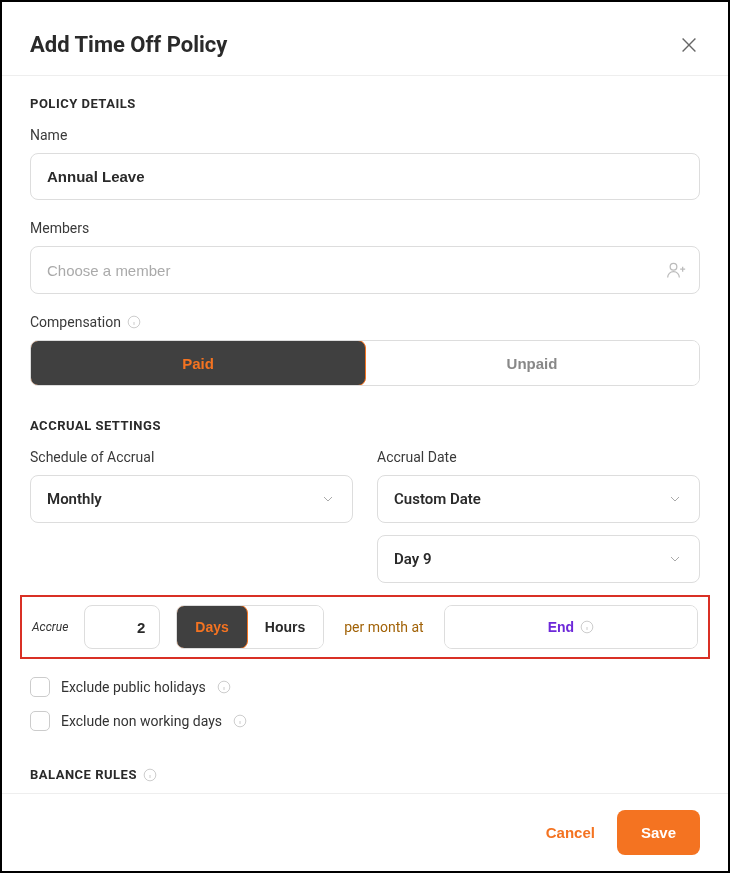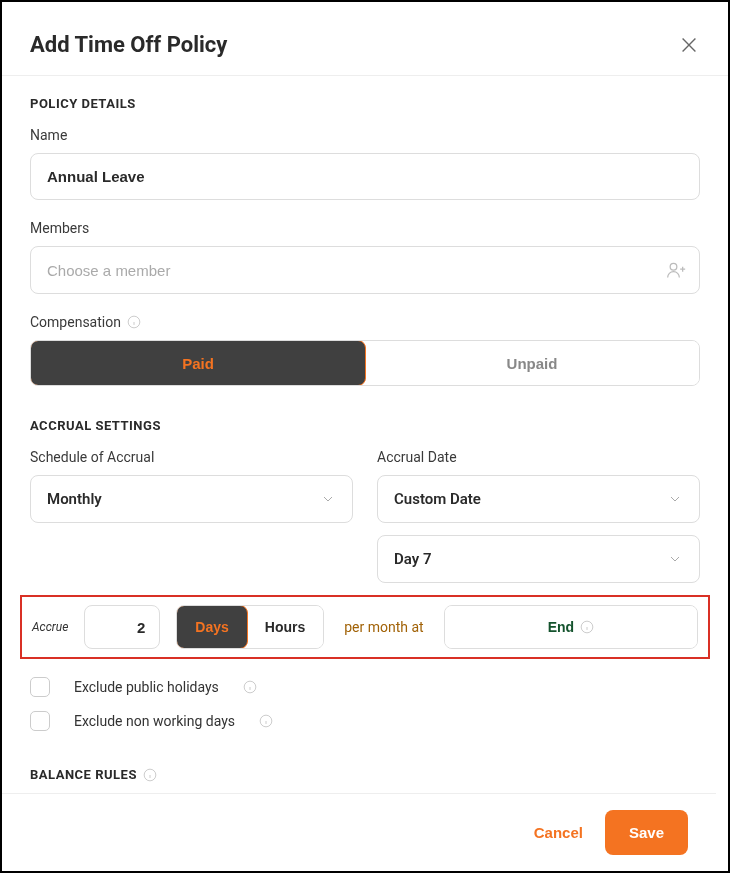--- a/index.html
+++ b/index.html
@@ -188,40 +188,40 @@
       height: 14px;
       stroke: #bbb;
       fill: none;
       stroke-width: 1.3;
       flex-shrink: 0;
     }
     .info-icon.orange { stroke: #f47321; }
     .checkbox-row {
       display: flex;
       align-items: center;
-      gap: 24px;
+      gap: 11px;
       font-size: 14px;
       color: #333;
       margin-bottom: 14px;
       padding: 0 28px;
     }
     .checkbox {
       width: 20px;
       height: 20px;
       border: 1.5px solid #ccc;
       border-radius: 5px;
       cursor: pointer;
       flex-shrink: 0;
     }
     .balance-section { padding: 22px 28px 0 28px; }
     .footer {
       position: absolute;
       bottom: 0;
       left: 0;
-      right: 12px;
+      right: 0;
       border-top: 1px solid #eee;
       padding: 16px 28px;
       display: flex;
       justify-content: flex-end;
       align-items: center;
       gap: 22px;
       background: #fff;
       margin-top: 6px;
     }
     .btn-cancel {
@@ -305,41 +305,41 @@
       <div class="col">
         <div class="field-label">Accrual Date</div>
         <div class="select">
           <span>Custom Date</span>
           <svg class="chev" viewBox="0 0 24 24">
               <path d="M6 9l6 6 6-6"></path>
             </svg>
         </div>
         <div class="spacer12"></div>
         <div class="select">
-          <span>Day 7</span>
+          <span>Day 9</span>
           <svg class="chev" viewBox="0 0 24 24">
               <path d="M6 9l6 6 6-6"></path>
             </svg>
         </div>
       </div>
     </div>
   </div>
 
   <div class="spacer12"></div>
 
   <div class="accrue-row">
     <span class="accrue-label">Accrue</span>
     <input class="num-input" value="2" style="">
     <div class="mini-seg">
       <button class="seg-btn active">Days</button>
       <button class="seg-btn" style="color:#2a2a2a;">Hours</button>
     </div>
     <span class="permonth">per month at</span>
     <div class="startend">
-      <button class="seg-btn" style="color:#14532d;">
+      <button class="seg-btn" style="color:#6d28d9;">
         <span>End</span>
         <svg class="info-icon" viewBox="0 0 24 24">
             <circle cx="12" cy="12" r="10"></circle>
             <path d="M12 8v0 M12 12v5"></path>
           </svg>
       </button>
     </div>
   </div>
 
   <div style="height:18px;"></div>

